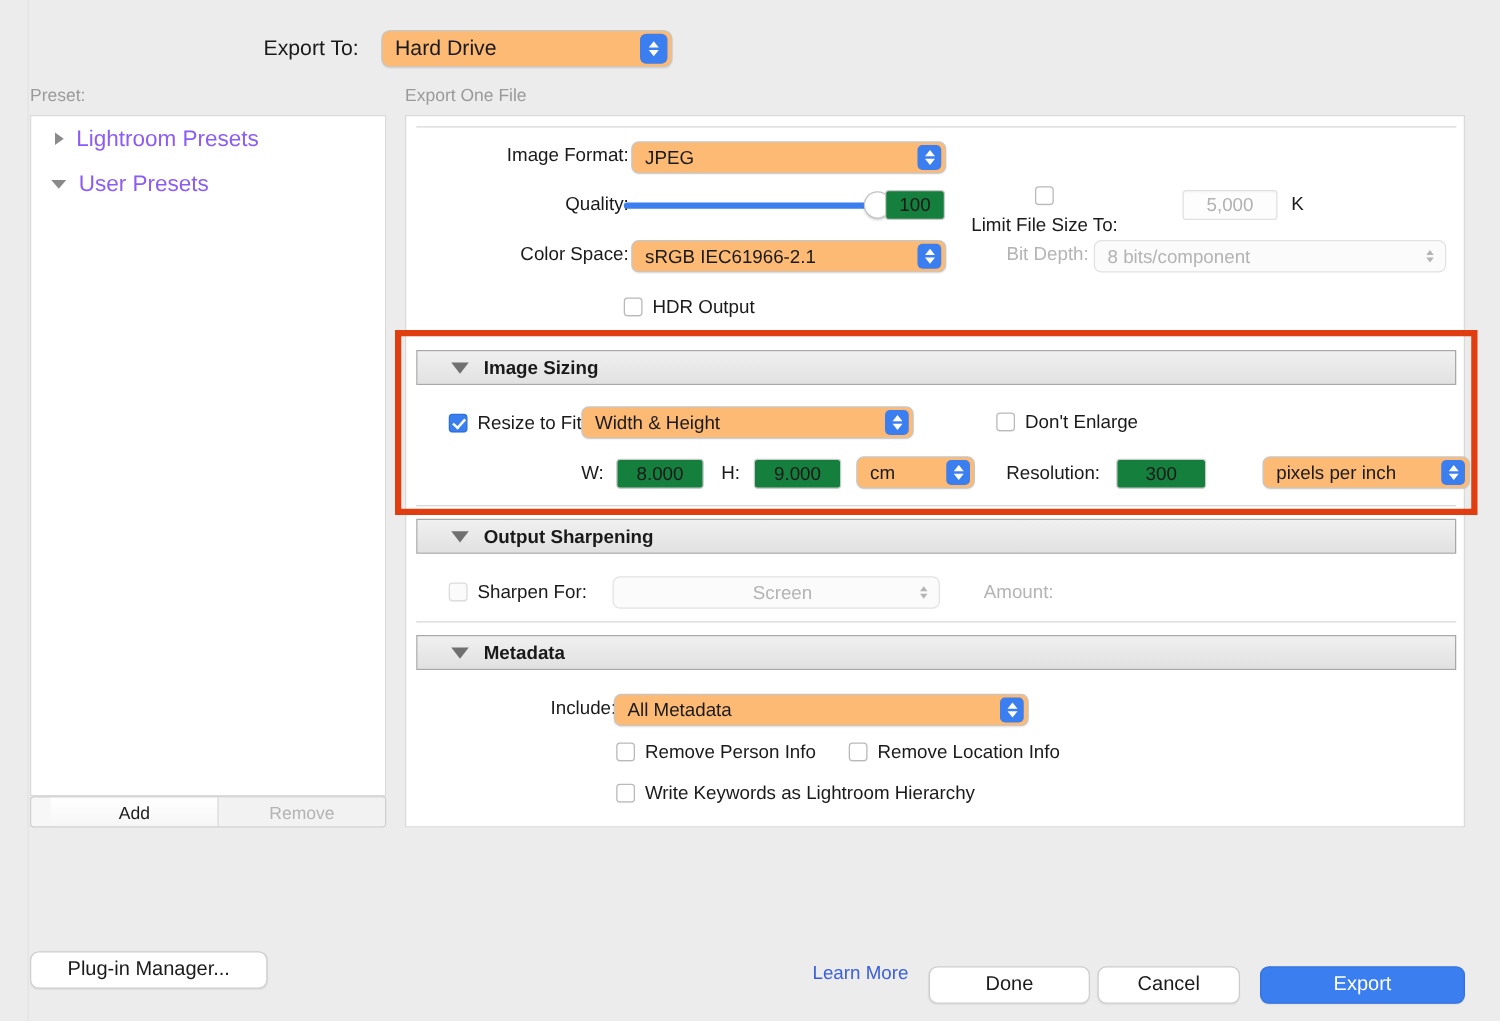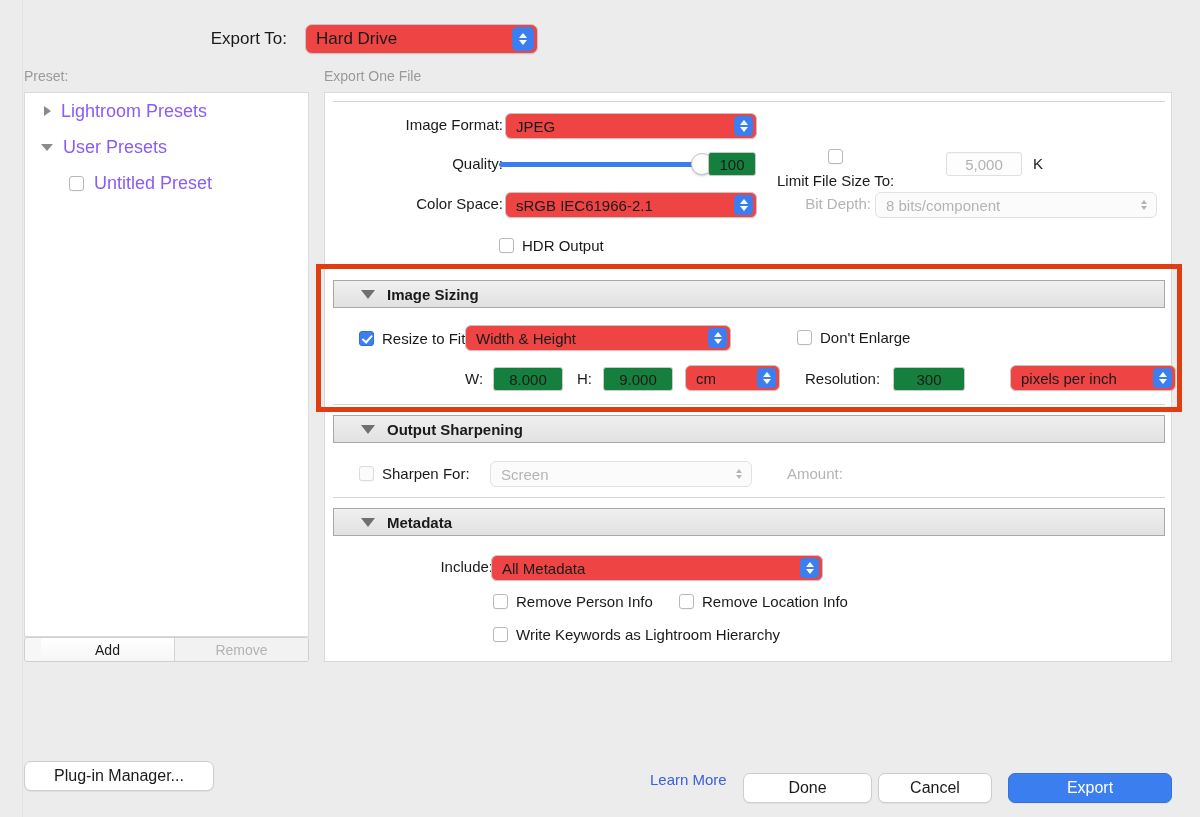--- a/index.html
+++ b/index.html
@@ -28,21 +28,21 @@
     display: flex; align-items: center;
   }
   .export-to-label {
     font-size: 17px; color: #1a1a1a;
     width: 305px; text-align: right; padding-right: 18px;
   }
 
   
   .popup {
     position: relative;
-    background: #ef4444;
+    background: #fdba74;
     border: 1px solid #c6c6c6;
     border-radius: 6px;
     box-shadow: 0 1px 1px rgba(0,0,0,0.05);
     display: flex; align-items: center;
     padding-left: 10px;
     font-size: 15px; color: #1a1a1a;
     height: 26px;
     white-space: nowrap;
     overflow: hidden;
   }
@@ -228,24 +228,20 @@
 
   <div id="preset-box">
     <div class="tree-row">
       <span class="tri right"></span>
       <span class="name">Lightroom Presets</span>
     </div>
     <div class="tree-row">
       <span class="tri down"></span>
       <span class="name">User Presets</span>
     </div>
-    <div class="tree-row child">
-      <span class="cb"></span>
-      <span class="name">Untitled Preset</span>
-    </div>
   </div>
 
   <div id="preset-buttons">
     <div>Add</div>
     <div class="divider"></div>
     <div class="disabled">Remove</div>
   </div>
 
   <div id="export-one-file" class="lbl-dim">Export One File</div>
 
@@ -346,21 +342,21 @@
 
     <div class="sec-head" style="top:322px;">
       <span class="tri-sec"></span>
       <span class="sec-title">Output Sharpening</span>
     </div>
 
     <div class="abs cb-row" style="left:34px; top:372px;">
       <span class="cb disabled"></span>
       <span class="lbl">Sharpen For:</span>
     </div>
-    <div class="abs popup grey" style="left:165px; top:368px; width:262px;">
+    <div class="abs popup grey" style="left:165px; top:368px; width:262px;justify-content:center;">
       <span>Screen</span>
       <span class="chev">
           <i class="up"></i>
           <i class="down"></i>
         </span>
     </div>
     <div class="abs lbl-disabled" style="left:462px; top:372px;">Amount:</div>
 
     <div class="sec-rule" style="top:404px;"></div>
 

